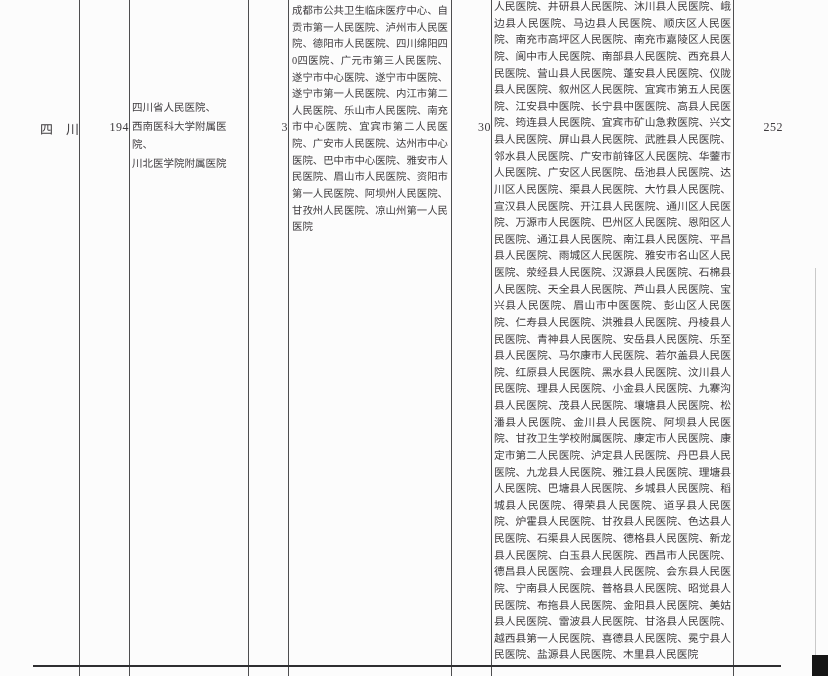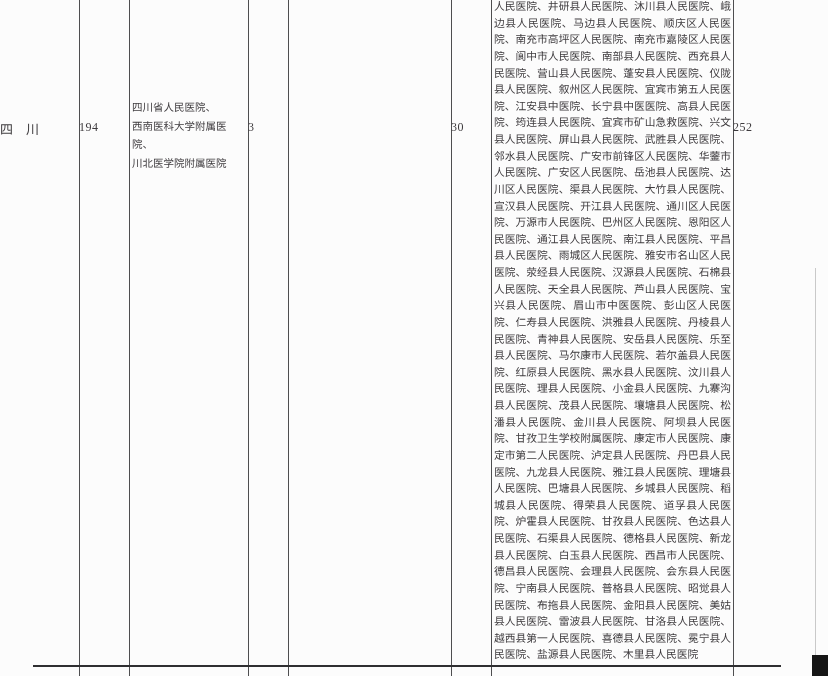--- a/index.html
+++ b/index.html
@@ -8,22 +8,22 @@
     width:828px;height:676px;
     background:#fcfcfc;
     overflow:hidden;
     font-family:"Liberation Serif","DejaVu Serif",serif;
     color:#3e3b3e;
   }
   .vline{position:absolute;top:0;height:676px;width:1px;background:#4e4e50;}
   .vline-faint{position:absolute;width:1px;background:#c9c9c9;}
   .hline-bottom{position:absolute;height:2px;background:#2f2f31;}
   .cell{position:absolute;}
-  .num{font-size:12px;text-align:left;letter-spacing:.5px;}
-  .province{font-size:13px;text-align:left;}
+  .num{font-size:12px;text-align:right;letter-spacing:.5px;}
+  .province{font-size:13px;text-align:right;}
   .prov-hospitals{
     font-size:10.5px;line-height:18.6px;
     white-space:pre-line;text-align:left;font-family:Liberation Mono, monospace;
   }
   .city-hospitals{
     font-size:10.4px;line-height:16.63px;
     text-align:justify;text-justify:inter-ideograph;
   }
   .county-hospitals{
     font-size:10.75px;line-height:16.63px;
@@ -49,20 +49,21 @@
   <div class="cell province" style="left:0;top:119px;width:79px">四　川</div>
 
   <div class="cell num" style="left:79px;top:120px;width:50px">194</div>
 
   <div class="cell prov-hospitals" style="left:132px;top:99px;width:114px">四川省人民医院、
 西南医科大学附属医院、
 川北医学院附属医院</div>
 
   <div class="cell num" style="left:248px;top:120px;width:40px">3</div>
 
+  <div class="cell city-hospitals" style="left:292px;top:3px;width:156px">成都市公共卫生临床医疗中心、自贡市第一人民医院、泸州市人民医院、德阳市人民医院、四川绵阳四0四医院、广元市第三人民医院、遂宁市中心医院、遂宁市中医院、遂宁市第一人民医院、内江市第二人民医院、乐山市人民医院、南充市中心医院、宜宾市第二人民医院、广安市人民医院、达州市中心医院、巴中市中心医院、雅安市人民医院、眉山市人民医院、资阳市第一人民医院、阿坝州人民医院、甘孜州人民医院、凉山州第一人民医院</div>
 
   <div class="cell num" style="left:451px;top:120px;width:40px">30</div>
 
   <div class="cell county-hospitals" style="left:494px;top:-2px;width:237px">人民医院、井研县人民医院、沐川县人民医院、峨边县人民医院、马边县人民医院、顺庆区人民医院、南充市高坪区人民医院、南充市嘉陵区人民医院、阆中市人民医院、南部县人民医院、西充县人民医院、营山县人民医院、蓬安县人民医院、仪陇县人民医院、叙州区人民医院、宜宾市第五人民医院、江安县中医院、长宁县中医医院、高县人民医院、筠连县人民医院、宜宾市矿山急救医院、兴文县人民医院、屏山县人民医院、武胜县人民医院、邻水县人民医院、广安市前锋区人民医院、华蓥市人民医院、广安区人民医院、岳池县人民医院、达川区人民医院、渠县人民医院、大竹县人民医院、宣汉县人民医院、开江县人民医院、通川区人民医院、万源市人民医院、巴州区人民医院、恩阳区人民医院、通江县人民医院、南江县人民医院、平昌县人民医院、雨城区人民医院、雅安市名山区人民医院、荥经县人民医院、汉源县人民医院、石棉县人民医院、天全县人民医院、芦山县人民医院、宝兴县人民医院、眉山市中医医院、彭山区人民医院、仁寿县人民医院、洪雅县人民医院、丹棱县人民医院、青神县人民医院、安岳县人民医院、乐至县人民医院、马尔康市人民医院、若尔盖县人民医院、红原县人民医院、黑水县人民医院、汶川县人民医院、理县人民医院、小金县人民医院、九寨沟县人民医院、茂县人民医院、壤塘县人民医院、松潘县人民医院、金川县人民医院、阿坝县人民医院、甘孜卫生学校附属医院、康定市人民医院、康定市第二人民医院、泸定县人民医院、丹巴县人民医院、九龙县人民医院、雅江县人民医院、理塘县人民医院、巴塘县人民医院、乡城县人民医院、稻城县人民医院、得荣县人民医院、道孚县人民医院、炉霍县人民医院、甘孜县人民医院、色达县人民医院、石渠县人民医院、德格县人民医院、新龙县人民医院、白玉县人民医院、西昌市人民医院、德昌县人民医院、会理县人民医院、会东县人民医院、宁南县人民医院、普格县人民医院、昭觉县人民医院、布拖县人民医院、金阳县人民医院、美姑县人民医院、雷波县人民医院、甘洛县人民医院、越西县第一人民医院、喜德县人民医院、冕宁县人民医院、盐源县人民医院、木里县人民医院</div>
 
   <div class="cell num" style="left:733px;top:120px;width:50px">252</div>
 
   <div class="corner-block" style="left:812px;top:655px;width:16px;height:21px"></div>
 
 </div>

